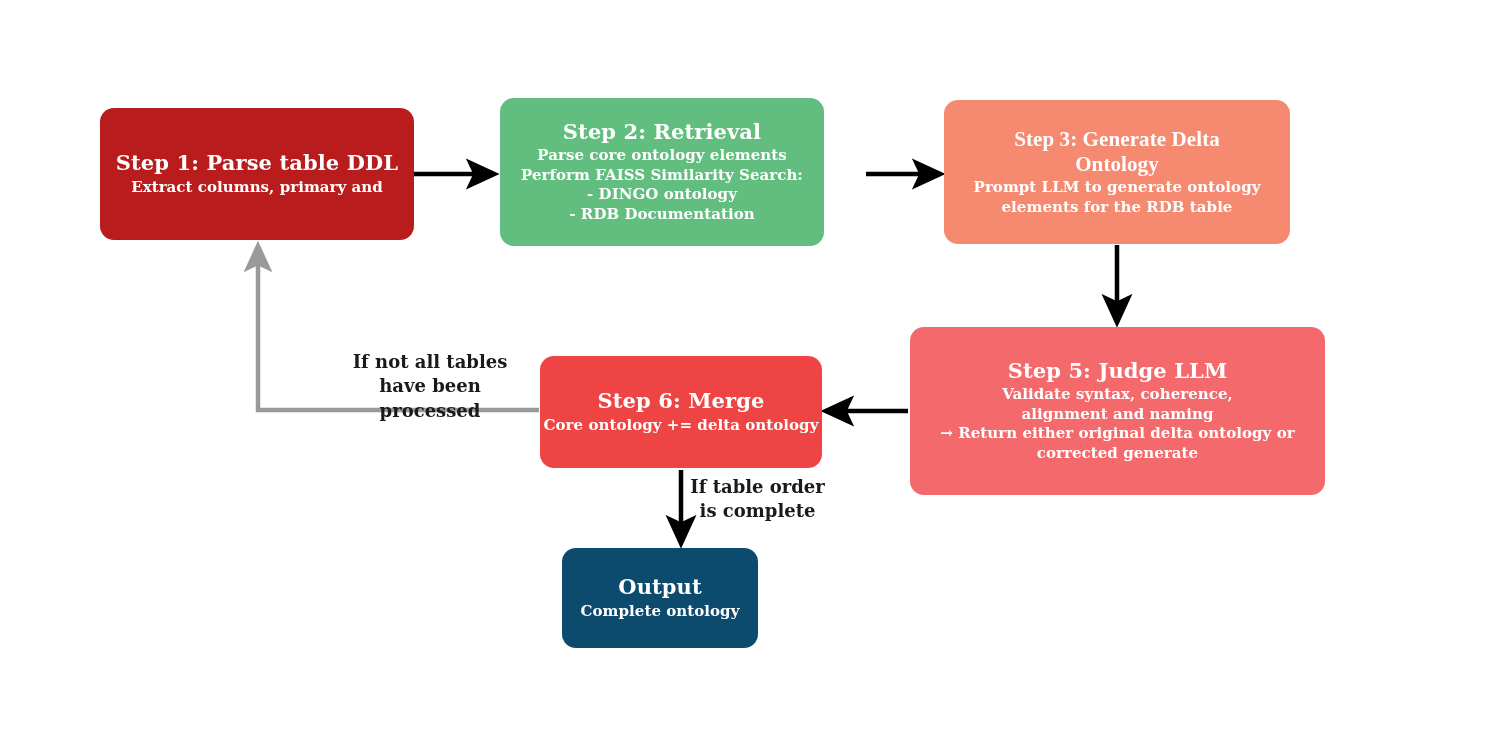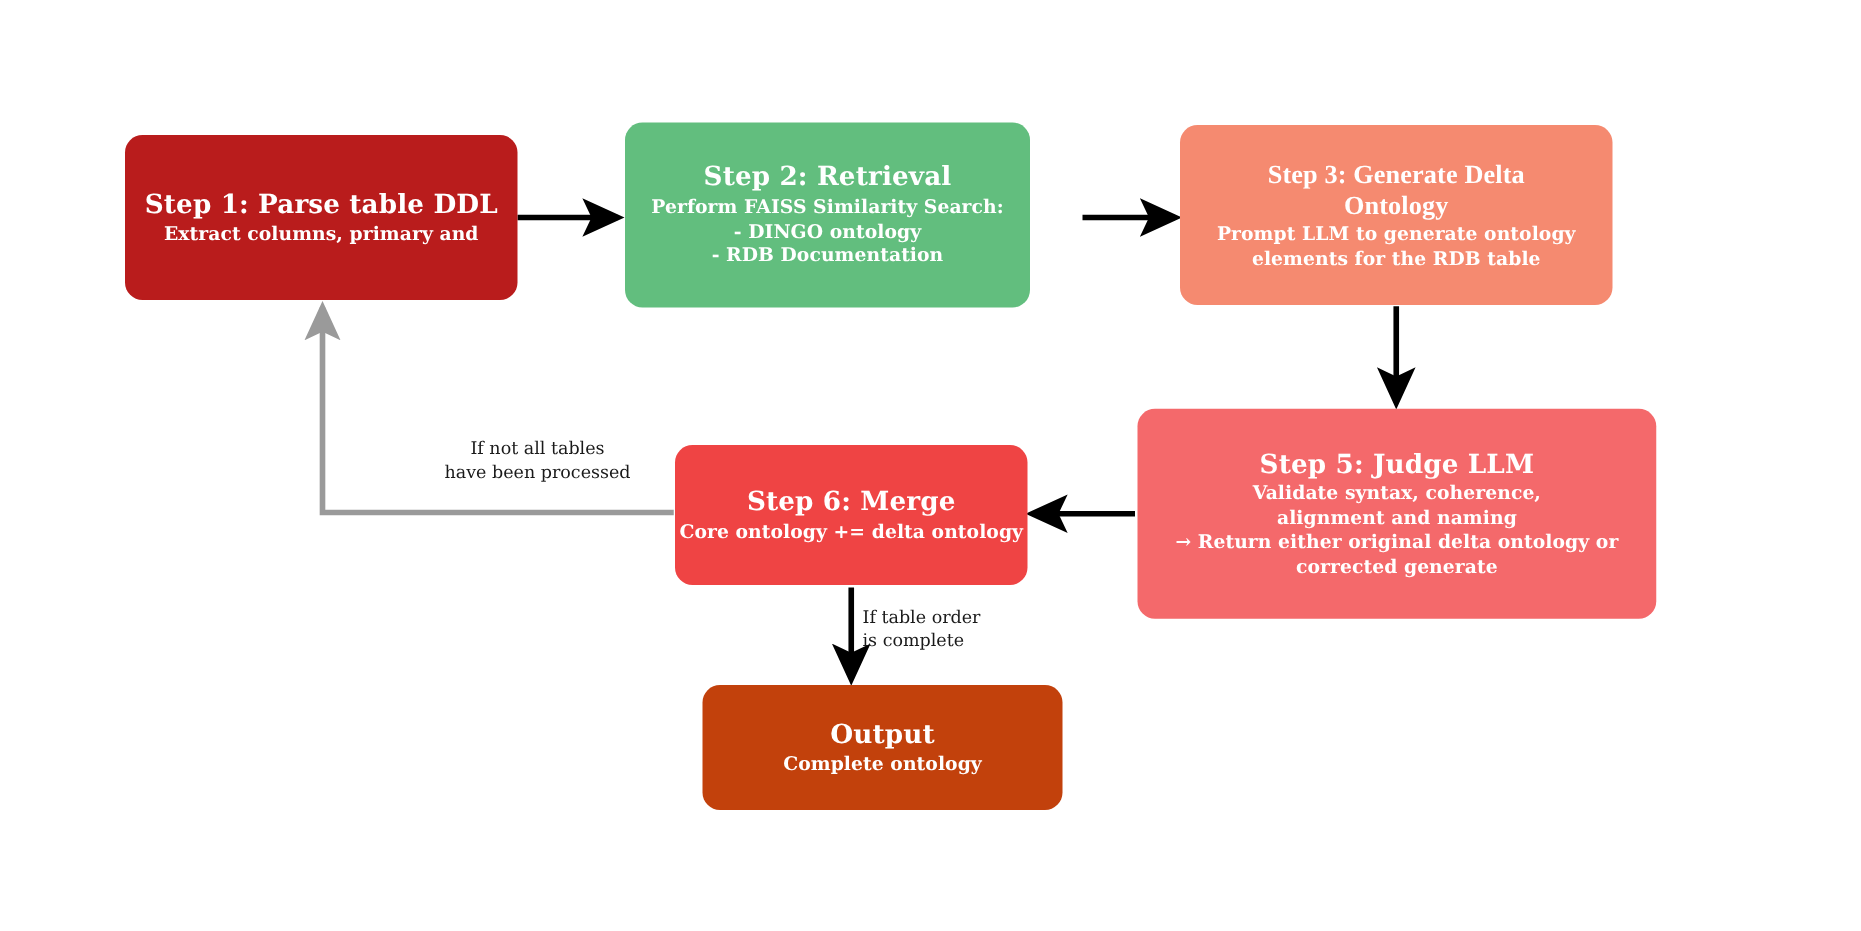--- a/index.html
+++ b/index.html
@@ -41,22 +41,22 @@
     font-weight: bold;
     font-size: 15px;
     line-height: 1.30;
     letter-spacing: 0.05px;
   }
   .node-body div { white-space: nowrap; }
 
   .edge-label {
     position: absolute;
     color: #1a1a1a;
-    font-weight: normal;
-    font-size: 14px;
+    font-weight: bold;
+    font-size: 18px;
     line-height: 1.35;
     text-align: center;
     white-space: pre-line;
   }
 
   svg.edges {
     position: absolute;
     left: 0;
     top: 0;
     width: 1489px;
@@ -95,20 +95,21 @@
   <div class="node" style="left:100px; top:108px; width:314px; height:132px; background:#b91c1c;">
     <div class="node-title">Step 1: Parse table DDL</div>
     <div class="node-body">
       <div>Extract columns, primary and</div>
     </div>
   </div>
 
   <div class="node" style="left:500px; top:98px; width:324px; height:148px; background:#62be7e;">
     <div class="node-title">Step 2: Retrieval</div>
     <div class="node-body">
+      <div>Parse core ontology elements</div>
       <div>Perform FAISS Similarity Search:</div>
       <div>- DINGO ontology</div>
       <div>- RDB Documentation</div>
     </div>
   </div>
 
   <div class="node" style="left:944px; top:100px; width:346px; height:144px; background:#f58a70;">
     <div class="node-title wrap" style="max-width:270px;font-family:Liberation Serif, serif;">Step 3: Generate Delta Ontology</div>
     <div class="node-body">
       <div>Prompt LLM to generate ontology</div>
@@ -126,26 +127,26 @@
     </div>
   </div>
 
   <div class="node" style="left:540px; top:356px; width:282px; height:112px; background:#ef4444;">
     <div class="node-title">Step 6: Merge</div>
     <div class="node-body">
       <div>Core ontology += delta ontology</div>
     </div>
   </div>
 
-  <div class="node" style="left:562px; top:548px; width:288px; height:100px; background:#c2410c;">
+  <div class="node" style="left:562px; top:548px; width:196px; height:100px; background:#0c4a6e;">
     <div class="node-title">Output</div>
     <div class="node-body">
       <div>Complete ontology</div>
     </div>
   </div>
 
   <div class="edge-label" style="left:330px; top:350px; width:200px;">If not all tables
 have been processed</div>
 
-  <div class="edge-label" style="left:690px; top:485px; width:135px; text-align:left;">If table order
+  <div class="edge-label" style="left:690px; top:475px; width:135px; text-align:center;">If table order
 is complete</div>
 
 </div>
 
 </body></html>

